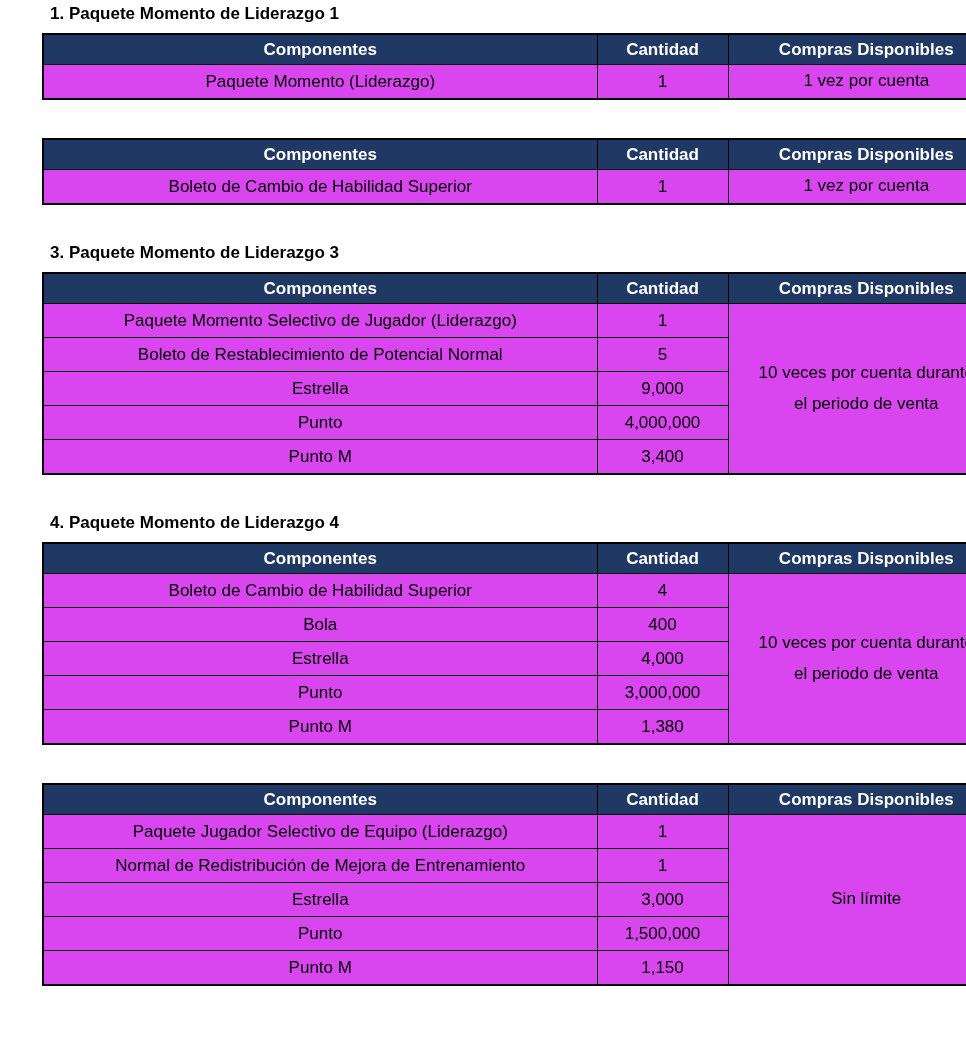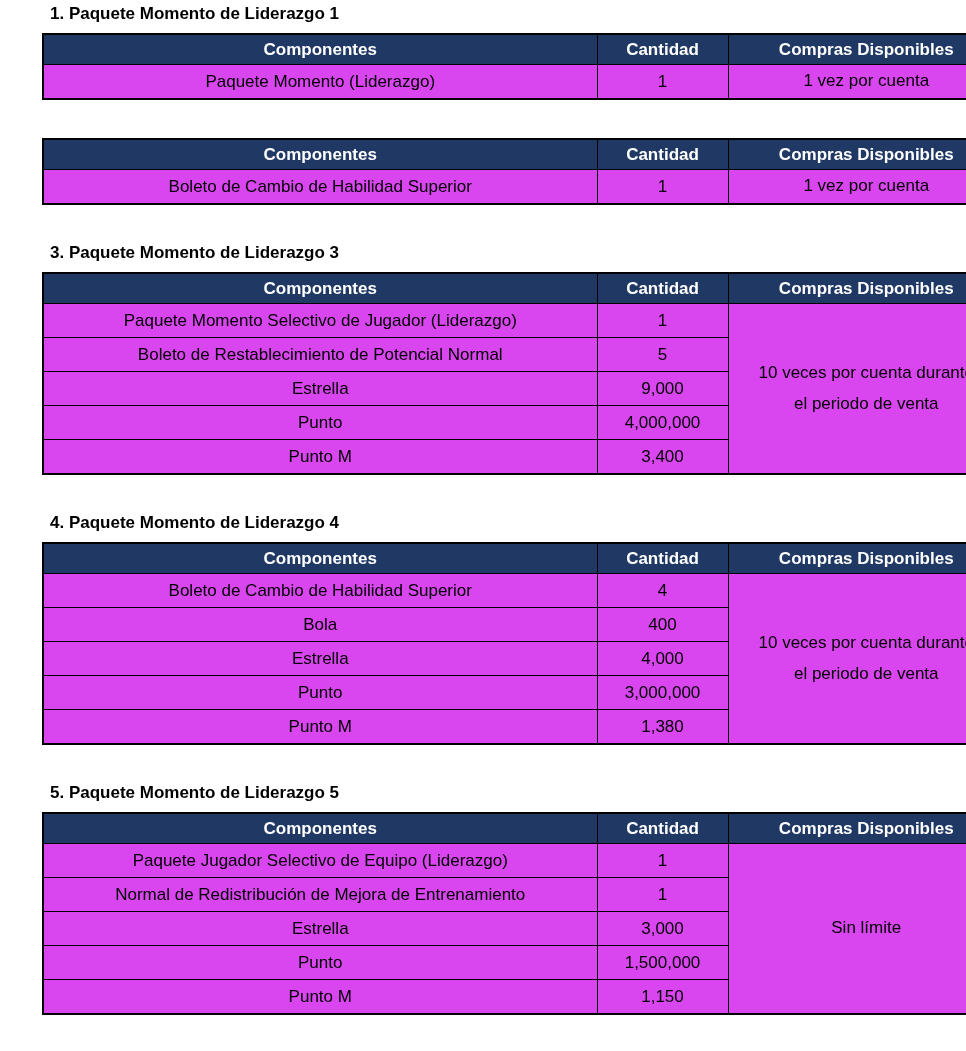--- a/index.html
+++ b/index.html
@@ -201,21 +201,20 @@
 
   <tr>
     <td class="cell-comp">Punto M</td>
     <td class="cell-qty">1,380</td>
   </tr>
 </tbody>
     </table>
   </section>
 
   <section class="pkg">
-    <h2 class="pkg-title">5. Paquete Momento de Liderazgo 5</h2>
     <table class="pkg-table">
       <colgroup>
         <col style="width:554px">
         <col style="width:131px">
         <col style="width:277px">
       </colgroup>
       <thead>
         <tr>
           <th style="background: rgb(31, 56, 100); color: rgb(255, 255, 255);">Componentes</th>
           <th style="background: rgb(31, 56, 100); color: rgb(255, 255, 255);">Cantidad</th>

